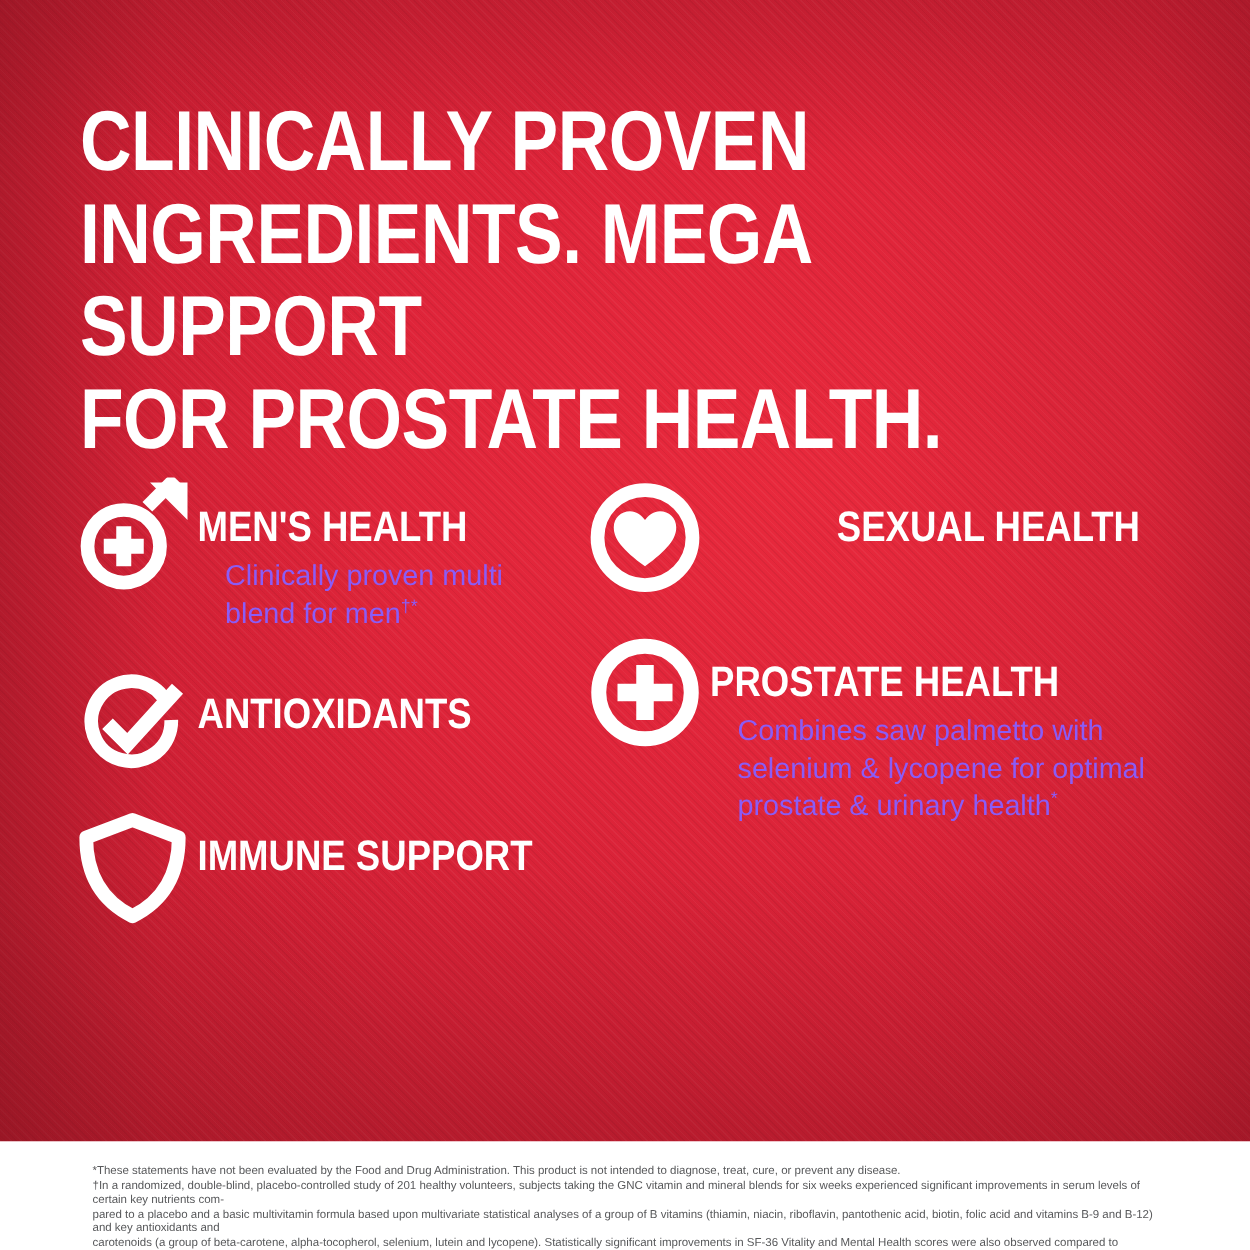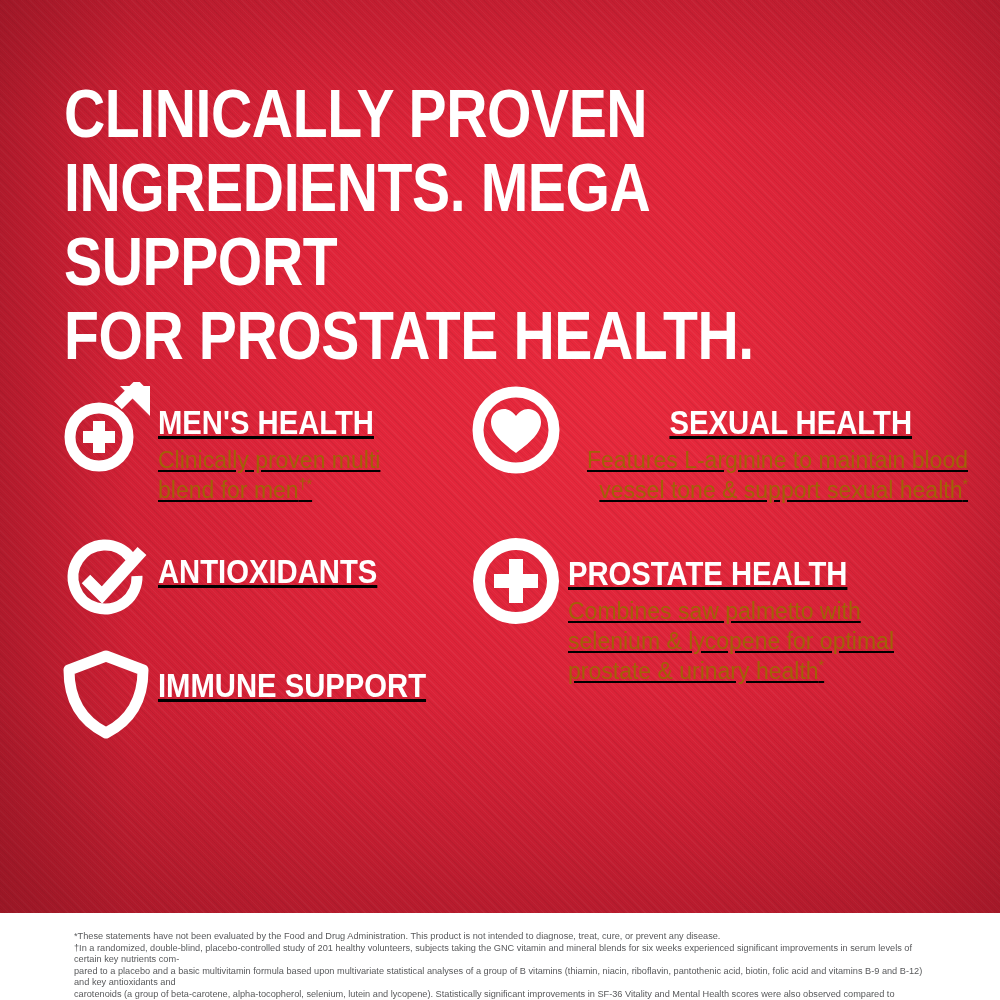--- a/index.html
+++ b/index.html
@@ -99,21 +99,20 @@
     position: absolute;
     top: 0;
   }
   .col-left  { left: 58px;  width: 400px; }
   .col-right { left: 468px; width: 500px; }
 
   .feature {
     position: relative;
     margin-bottom: 22px;
     min-height: 96px;
-    text-decoration: underline;
   }
   .feature .icon-wrap {
     position: absolute;
     left: 0;
     top: 0;
     width: 96px;
     height: 96px;
     display: block;
   }
   .feature .icon-wrap svg {
@@ -131,27 +130,28 @@
     font-weight: bold;
     font-size: 34px;
     line-height: 36px;
     letter-spacing: 0px;
     transform: scaleX(0.86);
     transform-origin: left center;
     text-transform: uppercase;
     white-space: nowrap;
   }
   .feature .fdesc {
-    color: #a16207;
+    color: #8b5cf6;
     font-family: "Liberation Sans", sans-serif;
     font-weight: normal;
     font-size: 23px;
     line-height: 30px;
     margin-top: 5px;
     white-space: pre-line;
+    margin-left: 22px;
   }
   .feature .fdesc sup {
     font-size: 0.62em;
     vertical-align: super;
     line-height: 0;
   }
 
   
   .col-left  .feature.f-mens      { margin-bottom: 26px; }
   .col-left  .feature.f-antiox    { margin-bottom: 18px; }
@@ -251,22 +251,20 @@
                      C 30 58 23 49 23 40
                      C 23 32 29 27 36 27
                      C 41 27 45 30 48 34
                      C 51 30 55 27 60 27
                      C 67 27 73 32 73 40
                      C 73 49 66 58 48 71 Z" fill="#ffffff"></path>
           </svg>
         </span>
         <div class="ftext">
           <div class="ftitle">SEXUAL HEALTH</div>
-          <div class="fdesc"><span>Features L-arginine to maintain blood
-vessel tone &amp; support sexual health</span><sup>*</sup></div>
         </div>
       </div>
 
       <div class="feature f-prostate">
         <span class="icon-wrap">
           <svg viewBox="0 0 96 96" xmlns="http://www.w3.org/2000/svg" aria-hidden="true">
             <circle cx="48" cy="48" r="37" fill="none" stroke="#ffffff" stroke-width="12"></circle>
             <g fill="#ffffff">
               <rect x="41" y="26" width="14" height="44"></rect>
               <rect x="26" y="41" width="44" height="14"></rect>

